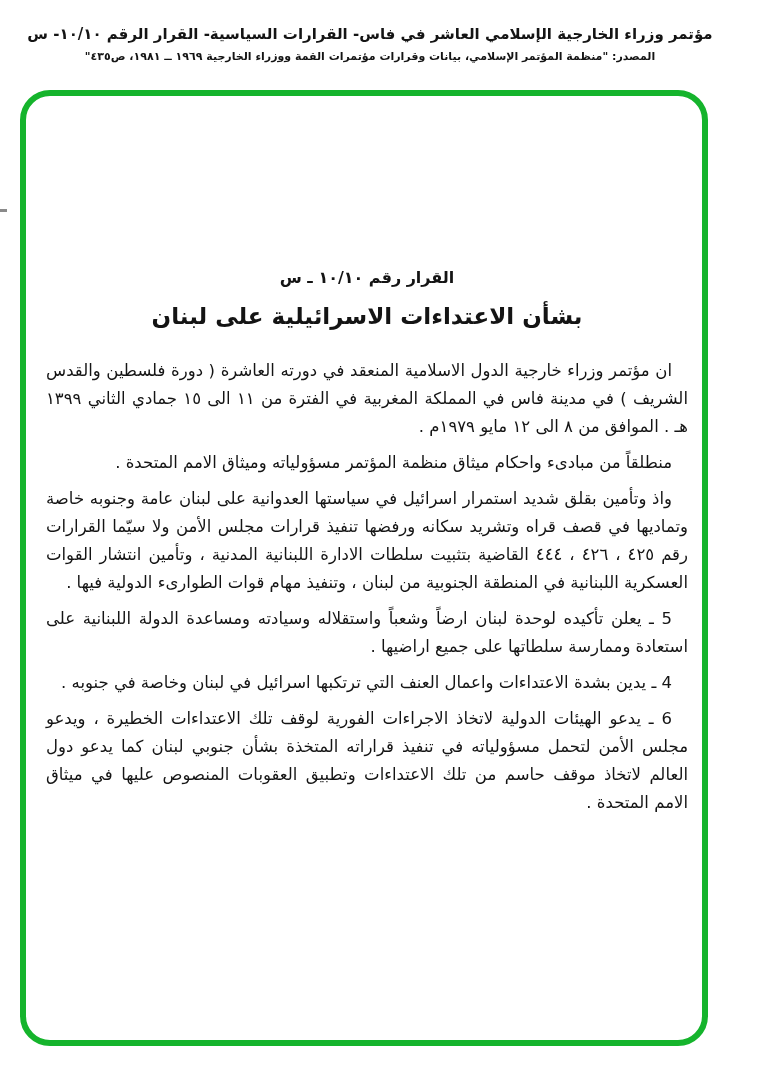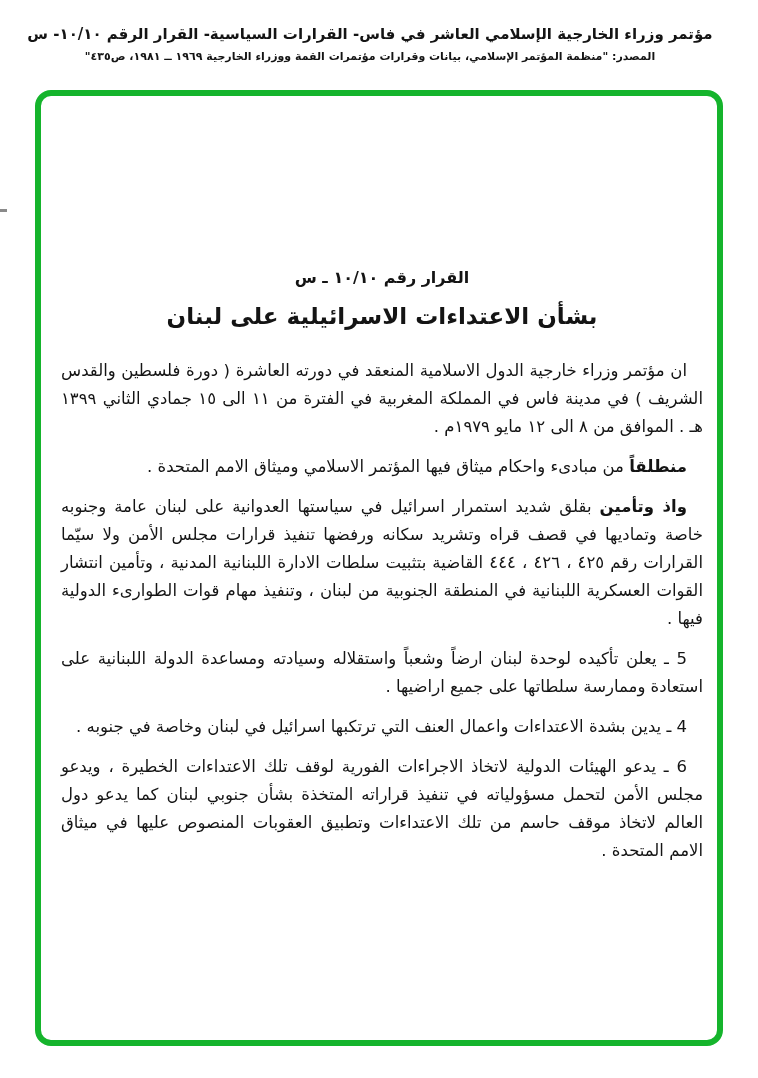--- a/index.html
+++ b/index.html
@@ -36,54 +36,54 @@
   .margin-artifact {
     position: absolute;
     left: 0;
     top: 209px;
     width: 7px;
     height: 3px;
     background: #8a8a8a;
   }
   .doc-frame {
     position: absolute;
-    left: 35px;
+    left: 20px;
     top: 90px;
     width: 688px;
     height: 956px;
     box-sizing: border-box;
     border: 6px solid #15b42c;
-    border-radius: 16px;
+    border-radius: 30px;
     background: #ffffff;
   }
   .doc-content {
     direction: rtl;
     padding: 172px 14px 0 20px;
   }
   .doc-title-1 {
     text-align: center;
     font-size: 16px;
     font-weight: 700;
     margin: 0 0 16px 0;
   }
   .doc-title-2 {
     text-align: center;
     font-size: 23px;
     font-weight: 700;
     margin: 0 0 28px 0;
   }
   .doc-body p {
-    margin: 12px 0 8px 0;
+    margin: 0 0 8px 0;
     font-size: 16.5px;
     line-height: 28px;
     text-align: justify;
     text-indent: 16px;
   }
   .lead {
-    font-weight: 700;
+    font-weight: 400;
   }
 </style>
 </head>
 <body>
 
 <header class="page-header">
   <div class="line1">مؤتمر وزراء الخارجية الإسلامي العاشر في فاس- القرارات السياسية- القرار الرقم ١٠/١٠- س</div>
   <div class="line2">المصدر: "منظمة المؤتمر الإسلامي، بيانات وقرارات مؤتمرات القمة ووزراء الخارجية ١٩٦٩ ــ ١٩٨١، ص٤٣٥"</div>
 </header>
 
@@ -94,21 +94,21 @@
     <h1 class="doc-title-1">القرار رقم ١٠/١٠ ـ س</h1>
     <h2 class="doc-title-2">بشأن الاعتداءات الاسرائيلية على لبنان</h2>
 
     <div class="doc-body">
       <p>
         <span class="lead"></span>
         <span>ان مؤتمر وزراء خارجية الدول الاسلامية المنعقد في دورته العاشرة ( دورة فلسطين والقدس الشريف ) في مدينة فاس في المملكة المغربية في الفترة من ١١ الى ١٥ جمادي الثاني ١٣٩٩ هـ . الموافق من ٨ الى ١٢ مايو ١٩٧٩م .</span>
       </p>
       <p>
         <span class="lead">منطلقاً</span>
-        <span>من مبادىء واحكام ميثاق فيها المؤتمر الاسلامي وميثاق الامم المتحدة .</span>
+        <span>من مبادىء واحكام ميثاق منظمة المؤتمر مسؤولياته وميثاق الامم المتحدة .</span>
       </p>
       <p>
         <span class="lead">واذ وتأمين</span>
         <span>بقلق شديد استمرار اسرائيل في سياستها العدوانية على لبنان عامة وجنوبه خاصة وتماديها في قصف قراه وتشريد سكانه ورفضها تنفيذ قرارات مجلس الأمن ولا سيّما القرارات رقم ٤٢٥ ، ٤٢٦ ، ٤٤٤ القاضية بتثبيت سلطات الادارة اللبنانية المدنية ، وتأمين انتشار القوات العسكرية اللبنانية في المنطقة الجنوبية من لبنان ، وتنفيذ مهام قوات الطوارىء الدولية فيها .</span>
       </p>
       <p>
         <span class="lead"></span>
         <span>5 ـ يعلن تأكيده لوحدة لبنان ارضاً وشعباً واستقلاله وسيادته ومساعدة الدولة اللبنانية على استعادة وممارسة سلطاتها على جميع اراضيها .</span>
       </p>
       <p>

